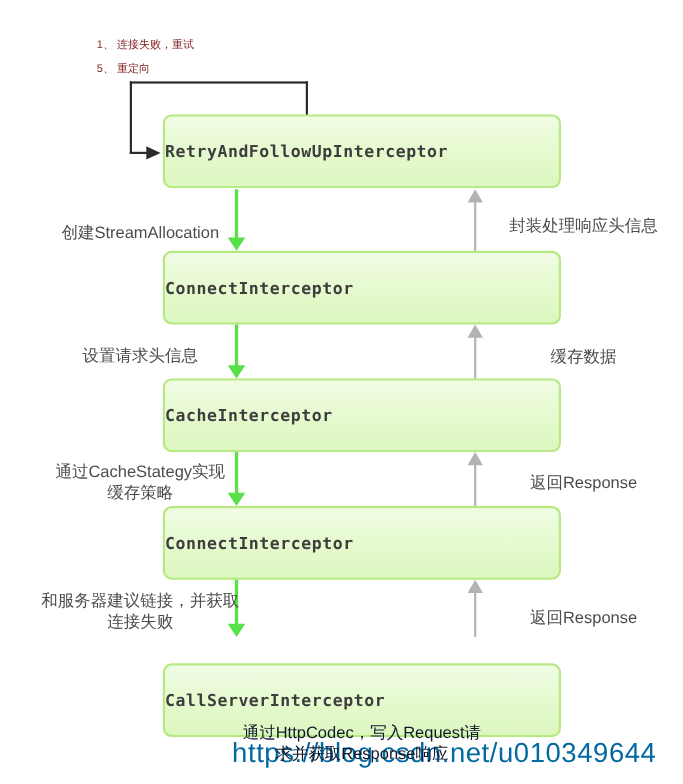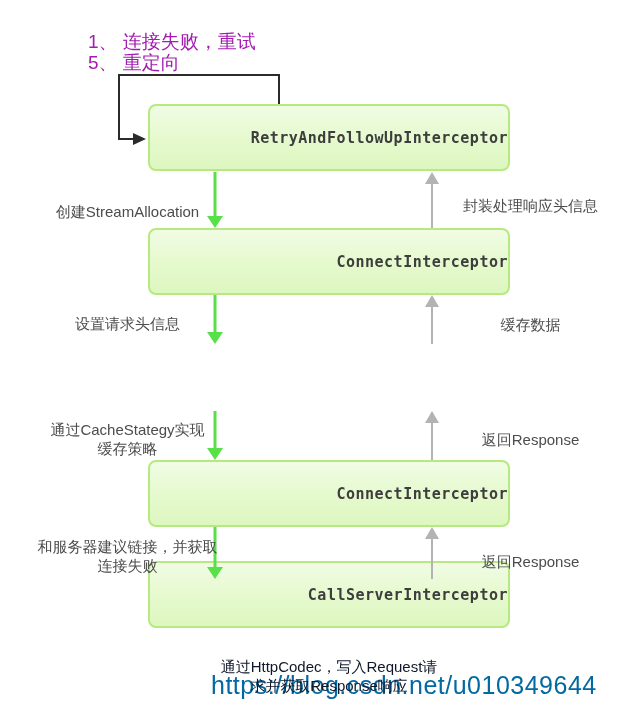--- a/index.html
+++ b/index.html
@@ -1,40 +1,40 @@
 <!DOCTYPE html>
 <html><head>
 <meta charset="utf-8">
 <style>
   html,body{margin:0;padding:0;background:#ffffff;}
   #canvas{
     position:relative;width:621px;height:713px;background:#ffffff;overflow:hidden;
     font-family:"Liberation Sans","DejaVu Sans",sans-serif;
   }
   
-  .top-notes{position:absolute;left:88px;top:31px;font-size:19px;line-height:21px;color:#a21caf;}
+  .top-notes{position:absolute;left:88px;top:31px;font-size:10px;line-height:21px;color:#7f1d1d;}
   .top-notes div{white-space:pre;}
   
   .loop-seg{position:absolute;background:#2b2b2b;}
   .loop-top{left:118px;top:74px;width:162px;height:2px;}
   .loop-right{left:278px;top:74px;width:2px;height:31px;}
   .loop-left{left:118px;top:74px;width:2px;height:66px;}
   .loop-bottom{left:118px;top:138px;width:18px;height:2px;}
   .loop-head{position:absolute;left:133px;top:133px;width:0;height:0;
     border-top:6px solid transparent;border-bottom:6px solid transparent;border-left:13px solid #2b2b2b;}
   
   .box{
     position:absolute;left:148px;width:362px;height:67px;box-sizing:border-box;
     border:2px solid #b6ea81;border-radius:8px;
     background:linear-gradient(180deg,#f0fce4 0%,#e4f9cb 60%,#ddf7c0 100%);
-    display:flex;align-items:center;justify-content:flex-end;
+    display:flex;align-items:center;justify-content:flex-start;
     font-family:"DejaVu Sans Mono","Liberation Mono",monospace;
     font-weight:bold;font-size:15px;letter-spacing:.5px;color:#3d3d3d;
   }
-  .box1{top:104px;} .box2{top:228px;} .box3{top:344px;} .box4{top:460px;} .box5{top:561px;}
+  .box1{top:104px;} .box2{top:228px;} .box3{top:344px;} .box4{top:460px;} .box5{top:603px;}
   
   .arrow{position:absolute;width:16px;}
   .arrow .shaft{position:absolute;left:50%;transform:translateX(-50%);}
   .arrow .head{position:absolute;left:50%;transform:translateX(-50%);width:0;height:0;}
   .arrow-down .shaft{top:0;bottom:10px;width:3px;background:#57e047;}
   .arrow-down .head{bottom:0;border-left:8px solid transparent;border-right:8px solid transparent;border-top:12px solid #57e047;}
   .arrow-up .shaft{top:10px;bottom:0;width:2px;background:#b3b3b3;}
   .arrow-up .head{top:0;border-left:7px solid transparent;border-right:7px solid transparent;border-bottom:12px solid #b3b3b3;}
   .ga1{left:207px;top:172px;height:56px;}
   .ga2{left:207px;top:295px;height:49px;}
@@ -75,20 +75,23 @@
     <div class="loop-seg loop-left"></div>
     <div class="loop-seg loop-bottom"></div>
     <div class="loop-head"></div>
   </div>
 
   <div class="box box1">
     <span>RetryAndFollowUpInterceptor</span>
   </div>
   <div class="box box2">
     <span>ConnectInterceptor</span>
+  </div>
+  <div class="box box3">
+    <span>CacheInterceptor</span>
   </div>
   <div class="box box4">
     <span>ConnectInterceptor</span>
   </div>
   <div class="box box5">
     <span>CallServerInterceptor</span>
   </div>
 
   <div class="arrow arrow-down ga1">
       <div class="shaft"></div>

